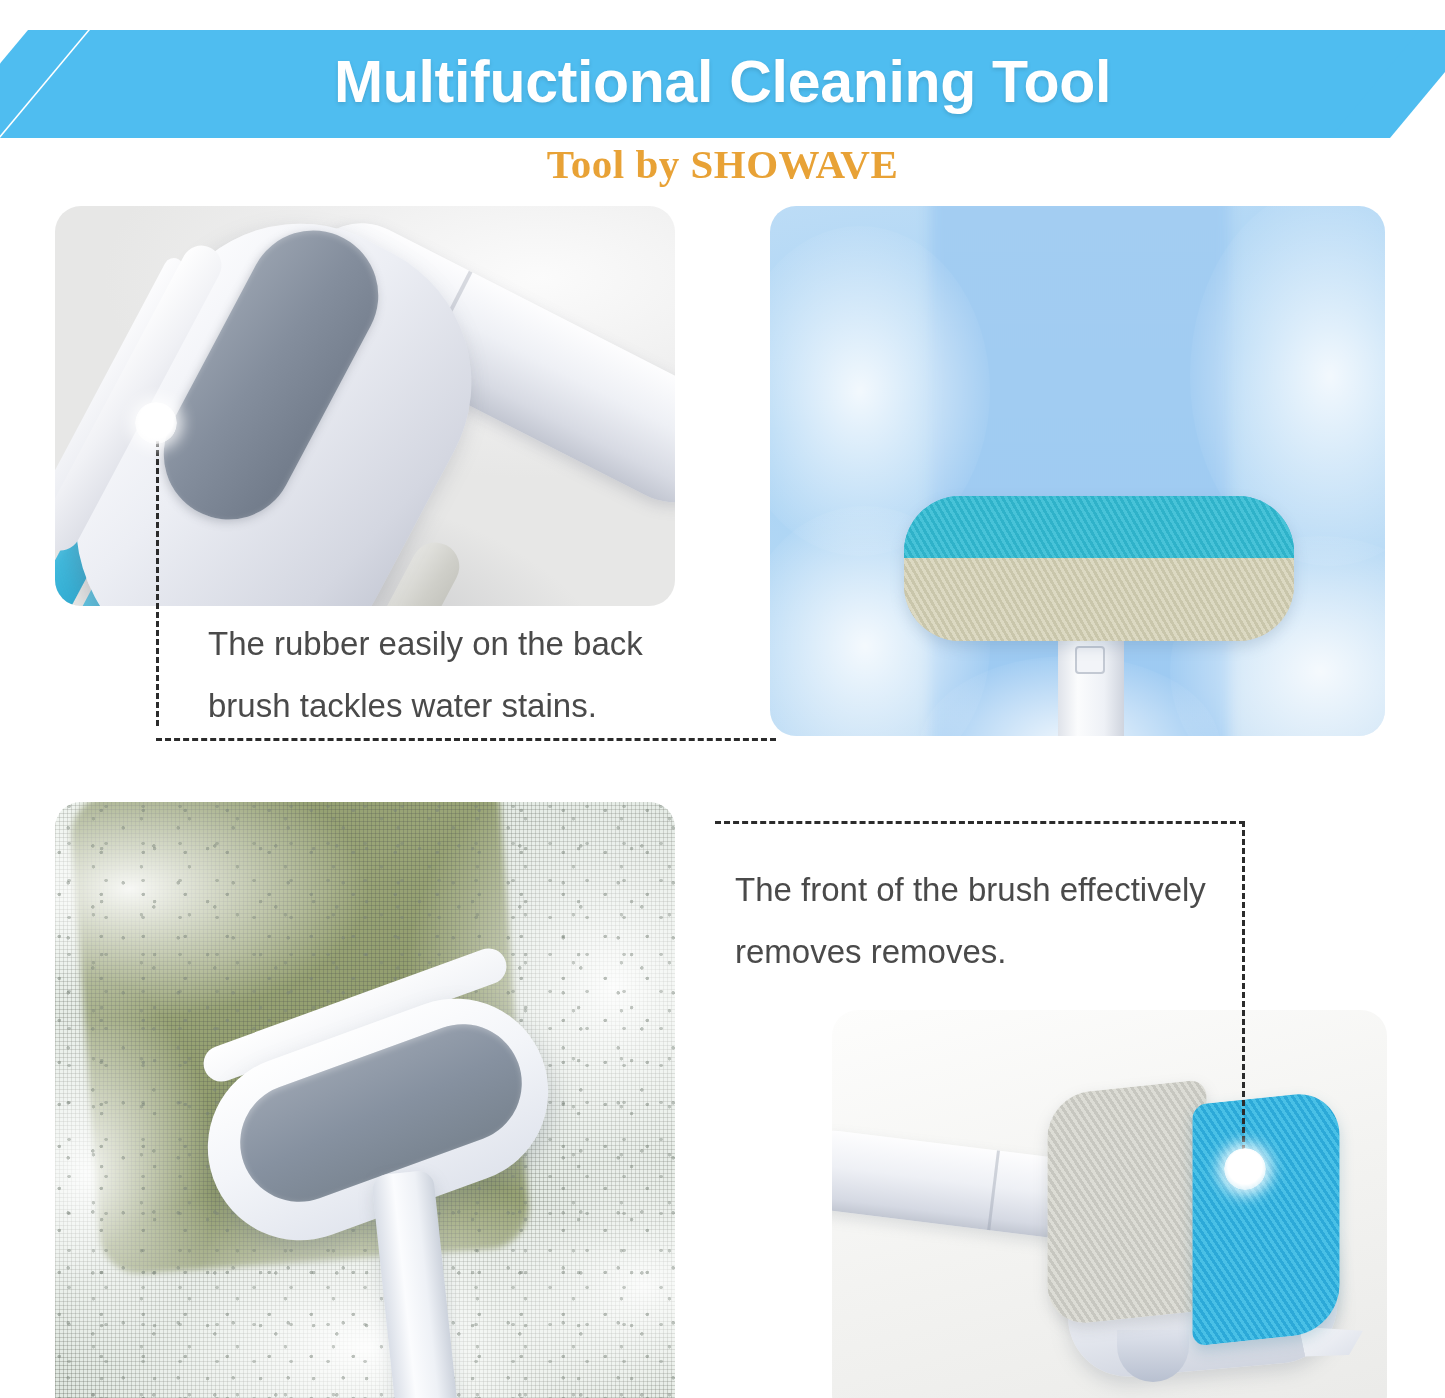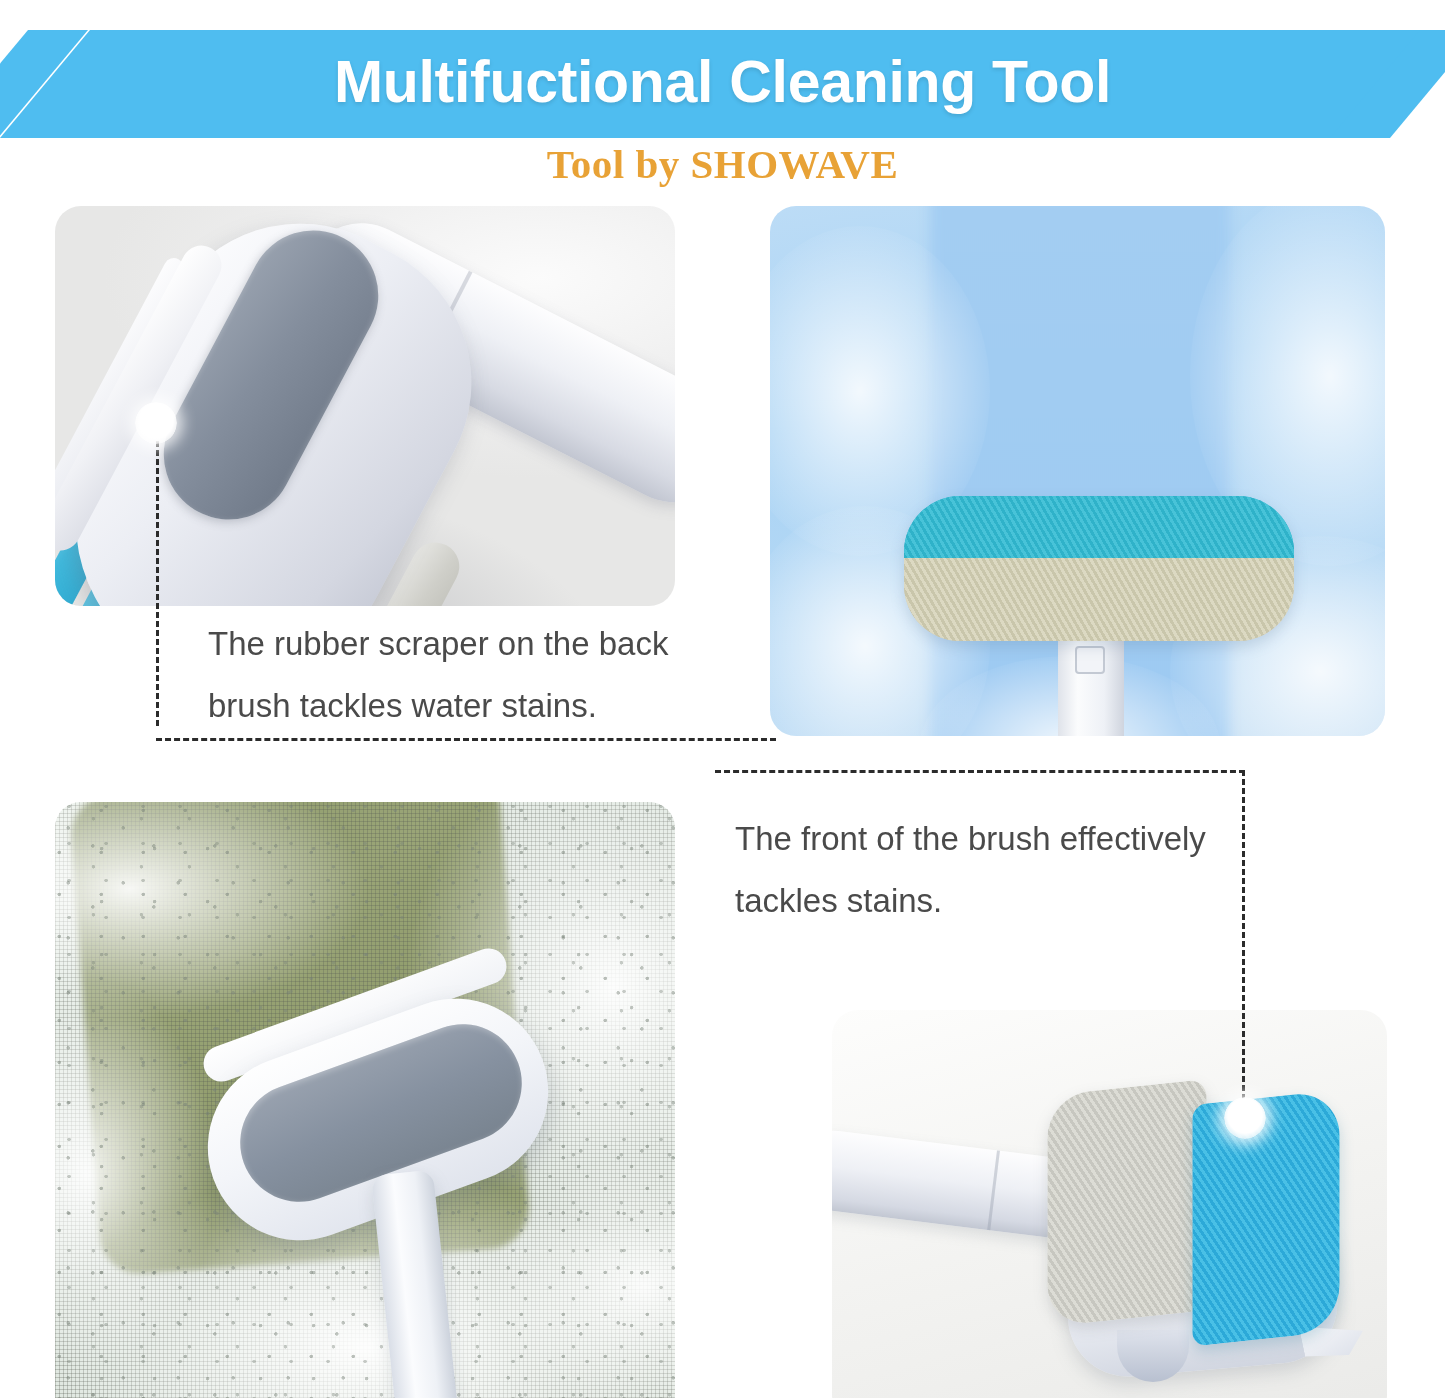--- a/index.html
+++ b/index.html
@@ -340,21 +340,21 @@
     width: 530px;
     color: #4a4a4a;
     font-size: 33px;
     line-height: 62px;
   }
 
   
   #callout2 {
     position: absolute;
     left: 715px;
-    top: 740px;
+    top: 791px;
     width: 530px;
     height: 348px;
   }
   #callout2 .c-hline {
     position:absolute; left:0; top:0; width:530px; height:0;
     border-top: 3px dashed #2b2b2b;
   }
   #callout2 .c-vline {
     position:absolute; right:0; top:0; width:0; height:348px;
     border-left: 3px dashed #2b2b2b;
@@ -436,28 +436,28 @@
     <div class="p4-tab"></div>
     <div class="p4-silver"></div>
     <div class="p4-blue"></div>
   </div>
 
   <div id="callout1">
     <div class="c-vline"></div>
     <div class="c-hline"></div>
     <div class="c-dot"></div>
     <div class="c-text">
-      <span class="c-line">The rubber scraper on the back</span>
+      <span class="c-line">The rubber easily on the back</span>
       <span class="c-line">brush tackles water stains.</span>
     </div>
   </div>
 
   <div id="callout2">
     <div class="c-hline"></div>
     <div class="c-vline"></div>
     <div class="c-dot"></div>
     <div class="c-text">
       <span class="c-line">The front of the brush effectively</span>
-      <span class="c-line">tackles stains.</span>
+      <span class="c-line">removes removes.</span>
     </div>
   </div>
 
 </div>
 
 </body></html>

